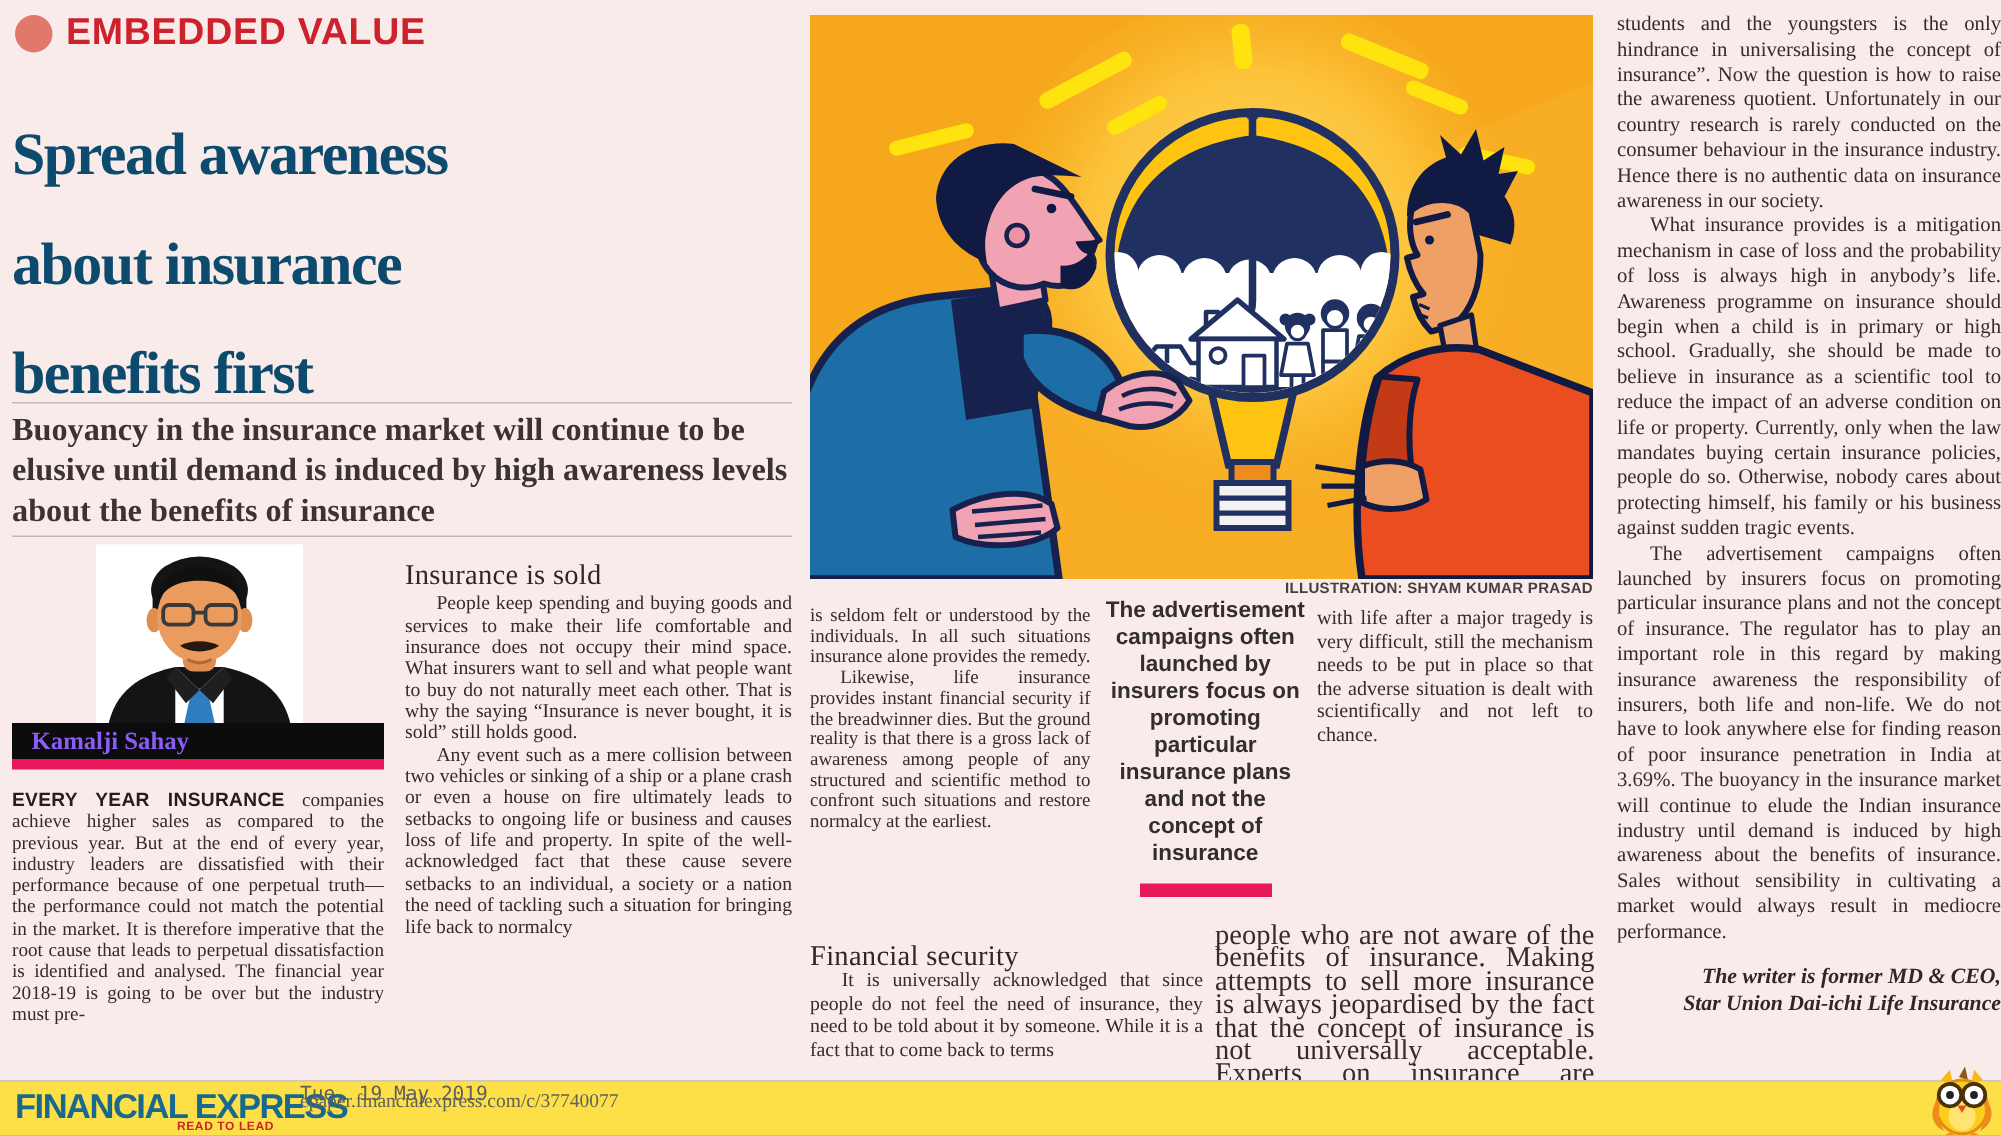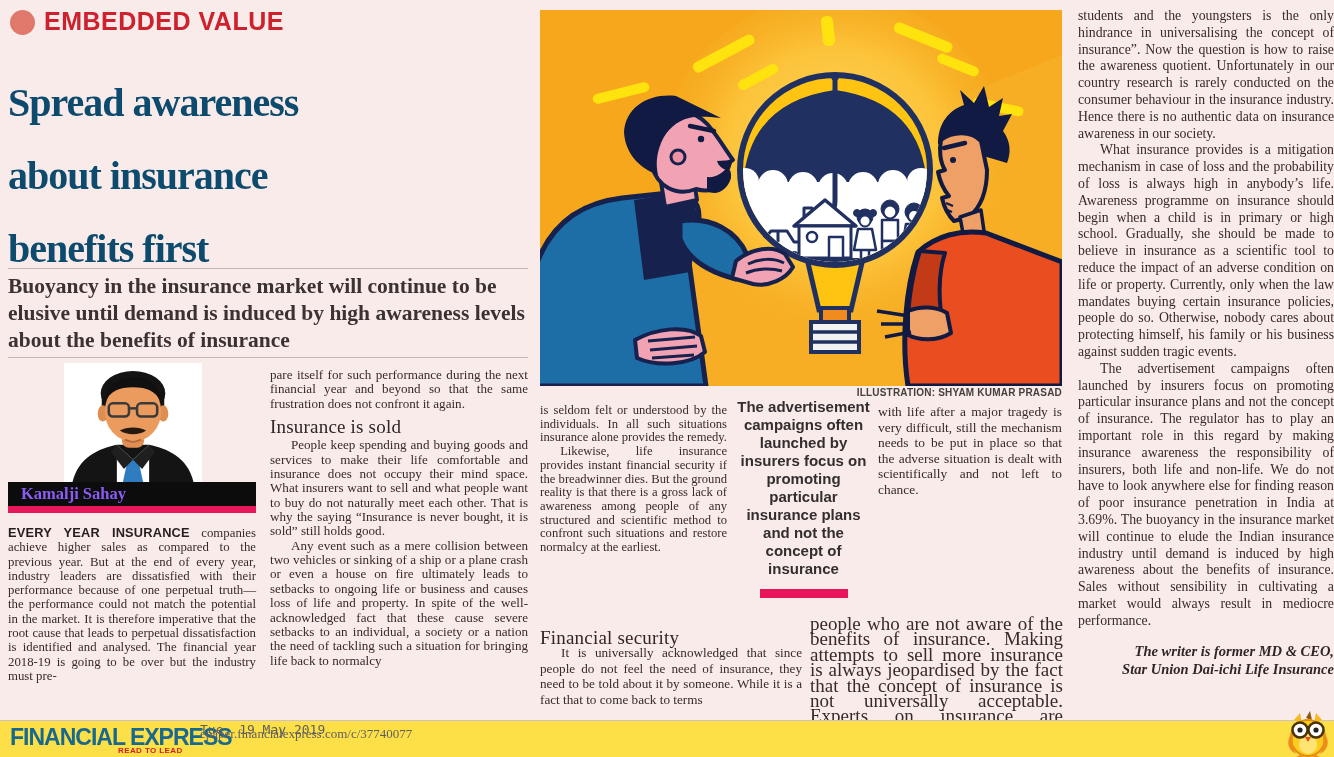--- a/index.html
+++ b/index.html
@@ -104,21 +104,20 @@
   <div class="caption-bar">
     <span>Kamalji Sahay</span>
   </div>
   <div class="caption-underline"></div>
 
   <div class="col col1">
     <p><span class="lead-bold">EVERY YEAR INSURANCE</span><span> companies achieve higher sales as compared to the previous year. But at the end of every year, industry leaders are dissatisfied with their performance because of one perpetual truth—the performance could not match the potential in the market. It is therefore imperative that the root cause that leads to perpetual dissatisfaction is identified and analysed. The financial year 2018-19 is going to be over but the industry must pre-</span></p>
   </div>
 
   <div class="col col2">
-    <p>pare itself for such performance during the next financial year and beyond so that the same frustration does not confront it again.</p>
     <h3 class="sec">Insurance is sold</h3>
     <p class="ind">People keep spending and buying goods and services to make their life comfortable and insurance does not occupy their mind space. What insurers want to sell and what people want to buy do not naturally meet each other. That is why the saying “Insurance is never bought, it is sold” still holds good.</p>
     <p class="ind">Any event such as a mere collision between two vehicles or sinking of a ship or a plane crash or even a house on fire ultimately leads to setbacks to ongoing life or business and causes loss of life and property. In spite of the well-acknowledged fact that these cause severe setbacks to an individual, a society or a nation the need of tackling such a situation for bringing life back to normalcy</p>
   </div>
 
   <svg class="illus" viewBox="0 0 522 376">
     <defs>
       <radialGradient id="glow" cx="0.5" cy="0.45" r="0.55">
         <stop offset="0%" stop-color="#ffd75e"></stop>
         <stop offset="55%" stop-color="#fcc33a"></stop>

